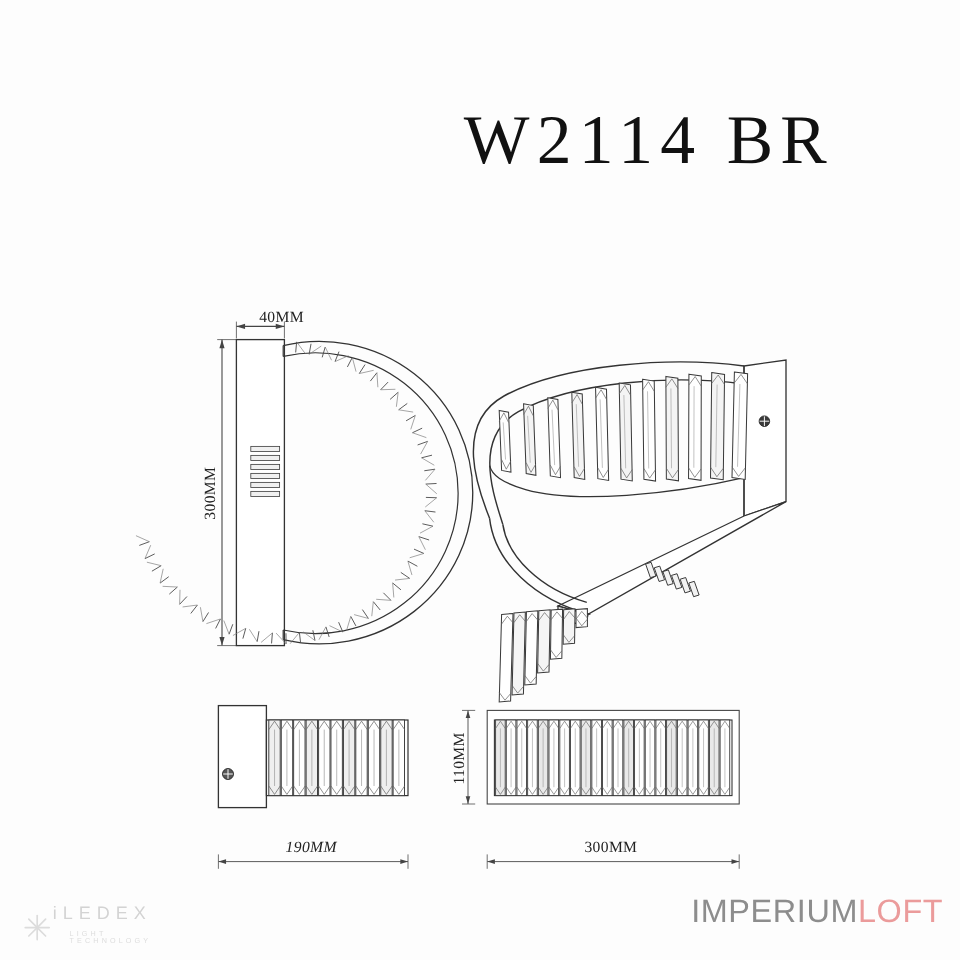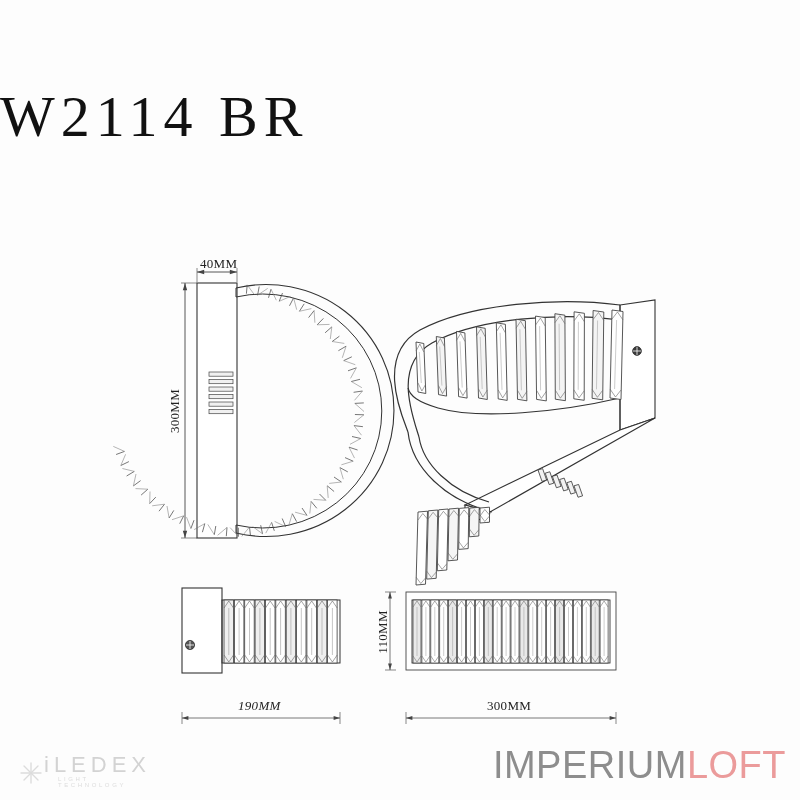--- a/index.html
+++ b/index.html
@@ -16,21 +16,21 @@
     overflow: hidden;
     font-family: "Liberation Sans", sans-serif;
   }
 
   
   #title {
     position: absolute;
     top: 88px;
     left: 0;
     width: 695px;
-    text-align: left;
+    text-align: right;
     font-family: "Liberation Serif", serif;
     font-size: 58px;
     letter-spacing: 6px;
     color: #111111;
     white-space: pre;
     line-height: 1;
   }
 
   
   .dim-label {
@@ -59,42 +59,42 @@
     left: 18px;
     top: 752px;
     width: 130px;
     height: 40px;
   }
   .iledex-word {
     position: absolute;
     left: 26px;
     top: 2px;
     font-family: "Liberation Sans", sans-serif;
-    font-size: 22px;
+    font-size: 15px;
     letter-spacing: 5px;
     color: #d3d3d3;
     line-height: 1;
   }
   .iledex-tag {
     position: absolute;
     left: 40px;
     top: 24px;
     font-family: "Liberation Sans", sans-serif;
     font-size: 6px;
     letter-spacing: 2.6px;
     color: #dddddd;
     line-height: 1;
   }
 
   #imperium-logo {
     position: absolute;
     right: 14px;
     top: 746px;
     font-family: "Liberation Sans", sans-serif;
-    font-size: 38px;
+    font-size: 27px;
     letter-spacing: 0.5px;
     line-height: 1;
     white-space: nowrap;
   }
   .imp-a { color: #8d8d8d; }
   .imp-b { color: #eb9b9b; }
 </style>
 </head>
 <body>
 
@@ -523,21 +523,21 @@
       </g>
 
       <g>
         <line x1="406" y1="718" x2="616" y2="718" stroke="#555" stroke-width="0.8" marker-start="url(#arrL)" marker-end="url(#arrR)"></line>
         <line x1="406" y1="712" x2="406" y2="724" stroke="#555" stroke-width="0.7"></line>
         <line x1="616" y1="712" x2="616" y2="724" stroke="#555" stroke-width="0.7"></line>
       </g>
     </g>
   </svg>
 
-  <div class="dim-label" style="left:200px; top:256px;">40MM</div>
+  <div class="dim-label" style="left:216px; top:256px;">40MM</div>
 
   <div class="dim-label vert" style="left:152px; top:403px; width:46px; text-align:center;">300MM</div>
 
   <div class="dim-label" style="left:238px; top:698px;font-style:italic;">190MM</div>
 
   <div class="dim-label vert" style="left:360px; top:624px; width:46px; text-align:center;">110MM</div>
 
   <div class="dim-label" style="left:487px; top:698px;">300MM</div>
 
   <div id="iledex-logo">

